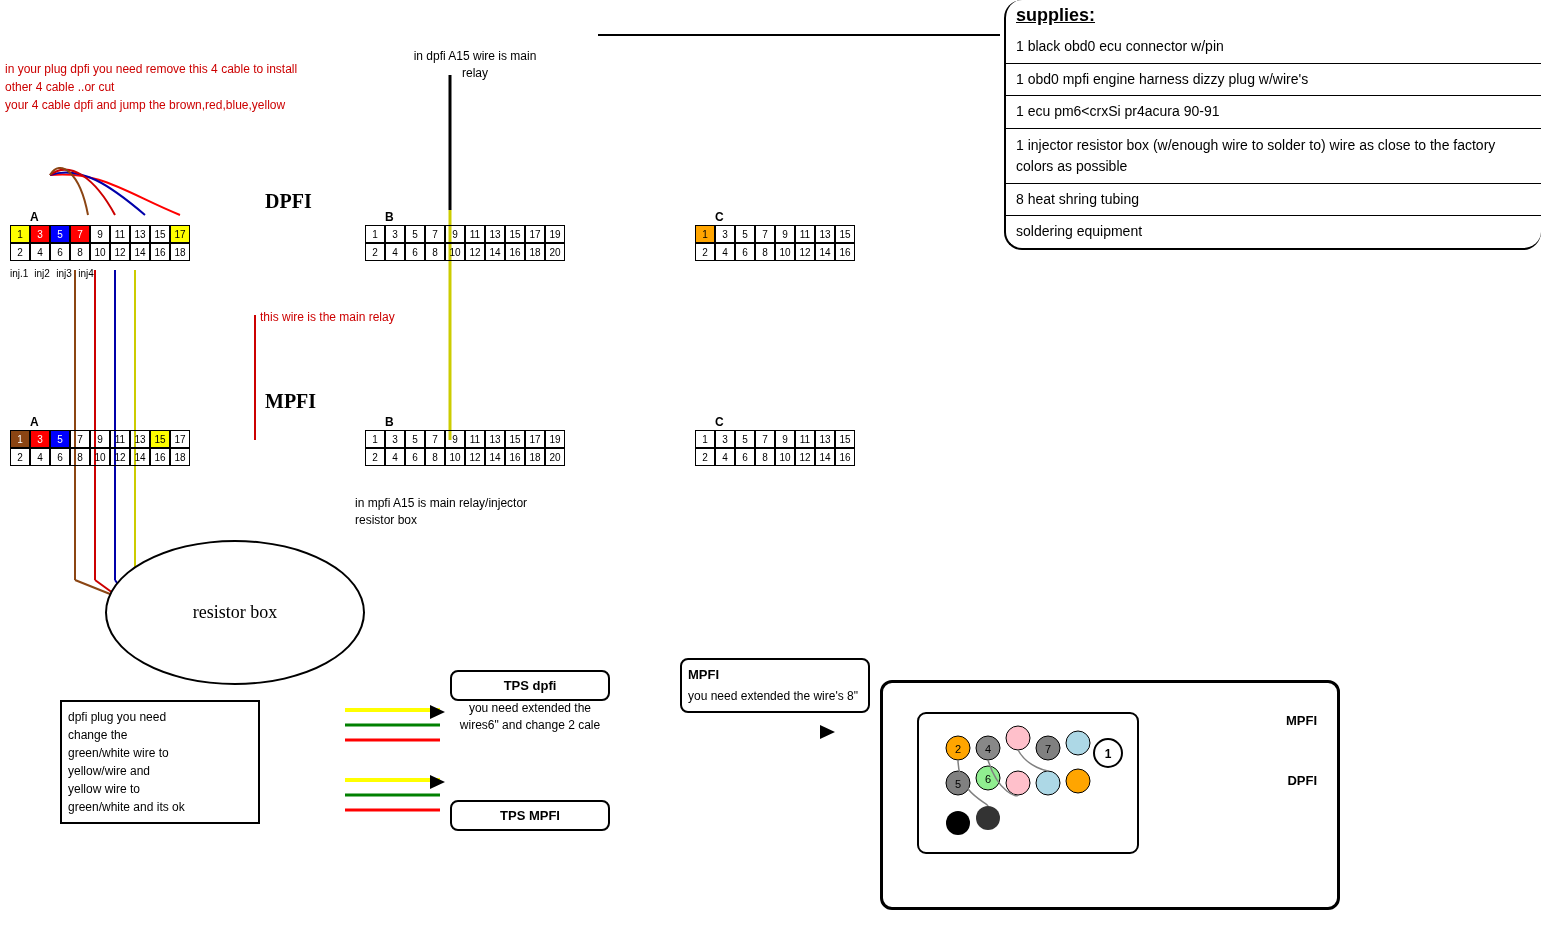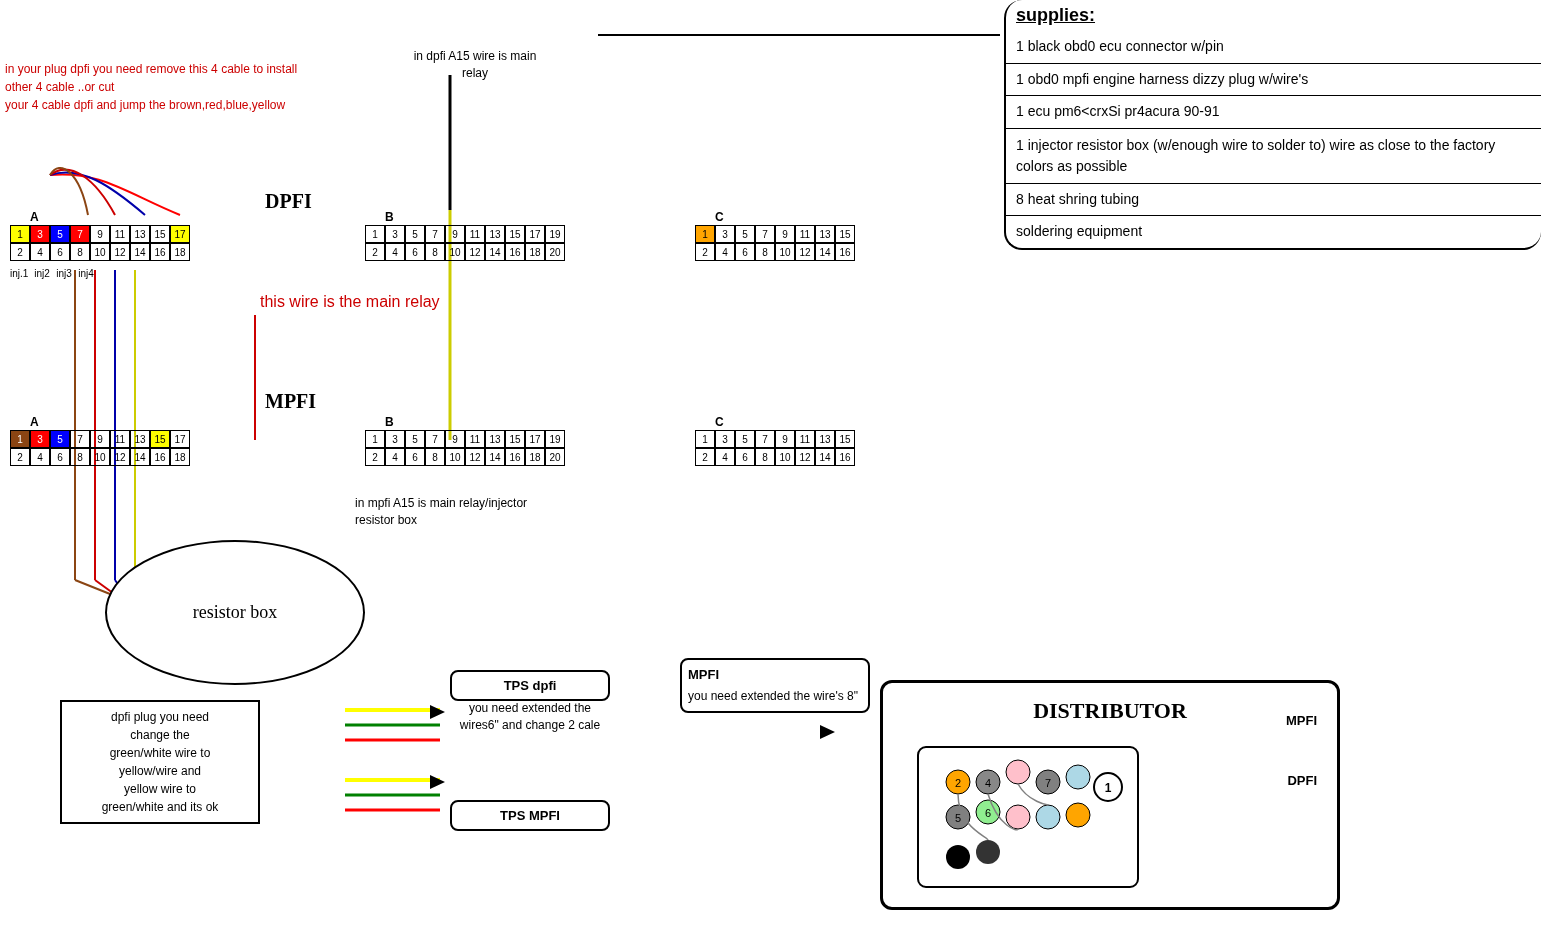--- a/index.html
+++ b/index.html
@@ -287,21 +287,21 @@
       <div class="pin-cell" style="width:20px;height:18px;border:1px solid #000;display:flex;align-items:center;justify-content:center;font-size:10px;">4</div>
       <div class="pin-cell" style="width:20px;height:18px;border:1px solid #000;display:flex;align-items:center;justify-content:center;font-size:10px;">6</div>
       <div class="pin-cell" style="width:20px;height:18px;border:1px solid #000;display:flex;align-items:center;justify-content:center;font-size:10px;">8</div>
       <div class="pin-cell" style="width:20px;height:18px;border:1px solid #000;display:flex;align-items:center;justify-content:center;font-size:10px;">10</div>
       <div class="pin-cell" style="width:20px;height:18px;border:1px solid #000;display:flex;align-items:center;justify-content:center;font-size:10px;">12</div>
       <div class="pin-cell" style="width:20px;height:18px;border:1px solid #000;display:flex;align-items:center;justify-content:center;font-size:10px;">14</div>
       <div class="pin-cell" style="width:20px;height:18px;border:1px solid #000;display:flex;align-items:center;justify-content:center;font-size:10px;">16</div>
     </div>
   </div>
 
-  <div class="anno anno-red" style="position:absolute; top:293px; left:260px; font-size:16px;">this wire is the main relay</div>
+  <div class="anno anno-red" style="position:absolute; top:310px; left:260px; font-size:12px;">this wire is the main relay</div>
 
   <div class="main-title" style="top:390px; left:265px;">MPFI</div>
 
   <div class="connector-wrapper" style="top:415px; left:10px;">
     <div style="font-size:12px; font-weight:bold; margin-bottom:1px; margin-left:20px;">A</div>
     <div class="pin-row">
       <div class="pin-cell pc-br" style="width:20px;height:18px;border:1px solid #000;display:flex;align-items:center;justify-content:center;font-size:10px;color:white;">1</div>
       <div class="pin-cell pc-r" style="width:20px;height:18px;border:1px solid #000;display:flex;align-items:center;justify-content:center;font-size:10px;color:white;">3</div>
       <div class="pin-cell pc-b" style="width:20px;height:18px;border:1px solid #000;display:flex;align-items:center;justify-content:center;font-size:10px;color:white;">5</div>
       <div class="pin-cell" style="width:20px;height:18px;border:1px solid #000;display:flex;align-items:center;justify-content:center;font-size:10px;">7</div>
@@ -376,21 +376,21 @@
     </div>
   </div>
 
   <div class="anno anno-black" style="position:absolute; top:495px; left:355px; font-size:12px; width:200px; line-height:1.4;">in mpfi A15 is
 main relay/injector resistor box</div>
 
   <div class="resistor-oval" style="top:540px; left:105px; width:260px; height:145px;">
     <span style="font-size:18px; font-family: 'Times New Roman', serif;">resistor box</span>
   </div>
 
-  <div class="dpfi-note-box" style="top:700px; left:60px; width:200px; line-height:1.5;text-align:center;">
+  <div class="dpfi-note-box" style="top:700px; left:60px; width:200px; line-height:1.5;">
     <div style="white-space:pre-line; font-size:12px;">dpfi plug you need
 change the
 green/white wire to
 yellow/wire and
 yellow wire to
 green/white and its ok</div>
   </div>
 
   <div class="tps-box" style="top:670px; left:450px; width:160px;">
     <div>TPS dpfi</div>
@@ -403,21 +403,20 @@
     <div>TPS MPFI</div>
   </div>
 
   <div class="eacv-box" style="top:658px; left:680px; width:190px; line-height:1.4; padding:6px;">
     <div style="font-weight:bold; margin-bottom:4px;">MPFI</div>
     <div style="font-size:12px; font-weight:normal;">you need extended
 the wire's 8"</div>
   </div>
 
   <div class="dist-box" style="top:680px; left:880px; width:460px; height:230px; padding:15px;">
-    <div class="main-title" style="position:relative; top:0; left:0; font-size:22px; text-align:center; display:block; margin-bottom:8px;">DISTRIBUTOR</div>
 
     <div style="position:relative; width:240px; height:160px; left:10px; top:5px;">
       <svg width="240" height="160">
         <rect x="10" y="10" width="220" height="140" rx="8" ry="8" stroke="black" stroke-width="2" fill="white"></rect>
 
         <circle cx="50" cy="45" r="12" fill="orange" stroke="black" stroke-width="1"></circle>
         <text x="50" y="50" text-anchor="middle" font-size="11">2</text>
         <circle cx="80" cy="45" r="12" fill="#888" stroke="black" stroke-width="1"></circle>
         <text x="80" y="50" text-anchor="middle" font-size="11">4</text>
         <circle cx="110" cy="35" r="12" fill="pink" stroke="black" stroke-width="1"></circle>

